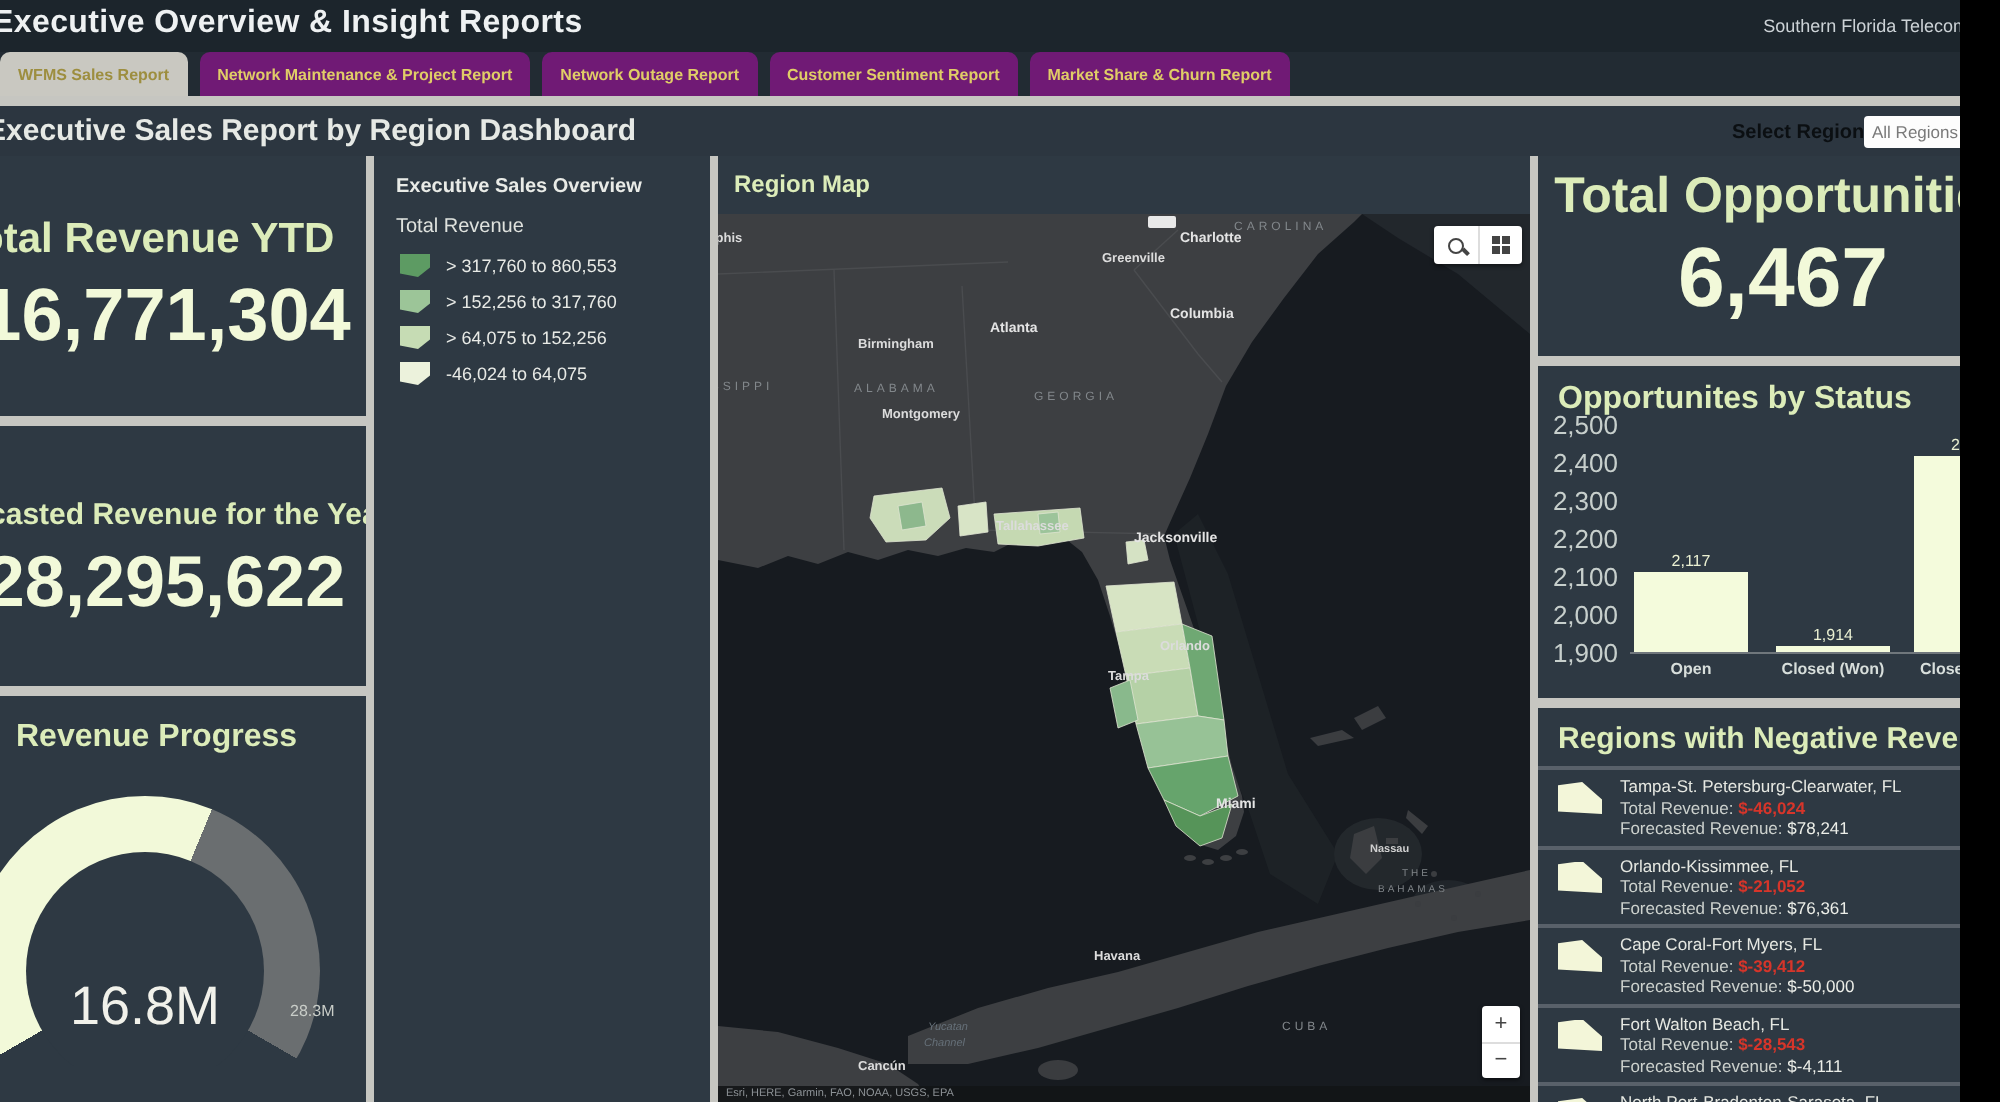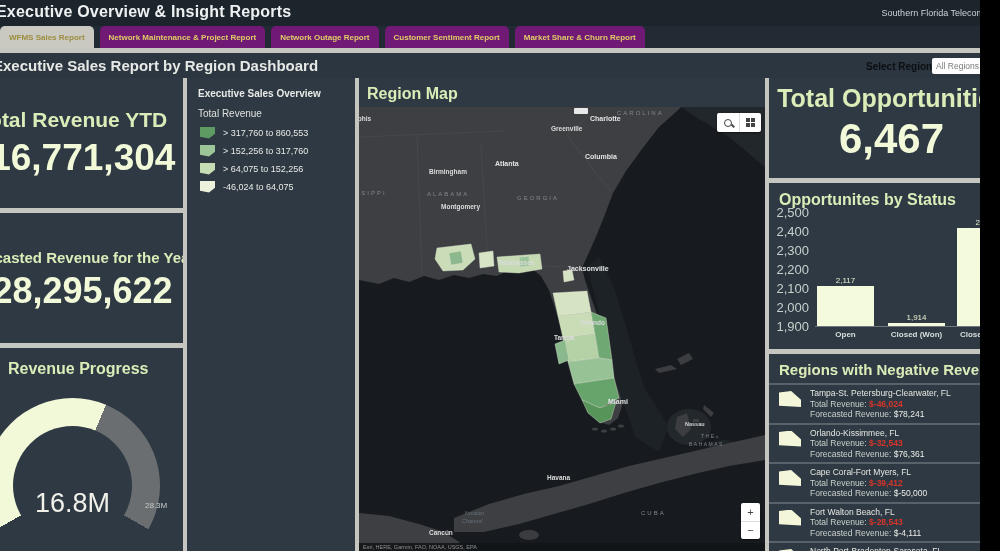--- a/index.html
+++ b/index.html
@@ -45,21 +45,21 @@
 
   
   .legend-title{padding:8px 0 0 9px;font-size:19px;font-weight:bold;color:var(--gtitle);}
   .legend-sub{padding:10px 0 0 11px;font-size:10px;font-weight:bold;color:#e9ebe7;}
   .legend-field{padding:9px 12px 0 11px;font-size:10px;color:#dfe2de;}
   .legend-item{display:flex;align-items:center;gap:8px;padding-left:13px;height:17px;margin-top:1px;}
   .swatch{width:15px;height:12px;clip-path:polygon(0 0,100% 0,100% 60%,60% 100%,0 85%);flex:0 0 auto;}
   .legend-item span{font-size:9px;color:#e8eae6;white-space:nowrap;}
 
   
-  .map-title{padding:7px 0 0 8px;font-size:16px;font-weight:bold;color:var(--gtitle);}
+  .map-title{padding:7px 0 0 8px;font-size:12px;font-weight:bold;color:var(--gtitle);}
   .map-body{position:absolute;left:0;top:29px;right:0;bottom:0;background:#171b20;overflow:hidden;cursor:grab;}
   .map-body svg{display:block;width:100%;height:100%;}
   svg text{font-family:"Liberation Sans",sans-serif;}
   .lbl-city{font-size:6.5px;font-weight:bold;fill:#dcdcdc;}
   .lbl-cityb{font-size:7px;font-weight:bold;fill:#e4e4e4;}
   .lbl-citys{font-size:5.5px;font-weight:bold;fill:#cfcfcf;}
   .lbl-state{font-size:6px;fill:#82878b;letter-spacing:2px;}
   .lbl-states{font-size:5px;fill:#7f8488;letter-spacing:1.5px;}
   .lbl-water{font-size:5.5px;fill:#667079;font-style:italic;}
   .map-tools{position:absolute;right:4px;top:6px;width:44px;height:19px;background:#fff;border-radius:2px;
@@ -338,21 +338,21 @@
           <div><span>Forecasted Revenue:</span>
                <span class="nr-white">$78,241</span></div>
         </div>
       </div>
 
       <div class="nr-item">
         <div class="nr-icon"></div>
         <div class="nr-text">
           <div class="nr-name">Orlando-Kissimmee, FL</div>
           <div><span>Total Revenue:</span>
-               <span class="nr-red">$-32,543</span></div>
+               <span class="nr-red">$-21,052</span></div>
           <div><span>Forecasted Revenue:</span>
                <span class="nr-white">$76,361</span></div>
         </div>
       </div>
 
       <div class="nr-item">
         <div class="nr-icon"></div>
         <div class="nr-text">
           <div class="nr-name">Cape Coral-Fort Myers, FL</div>
           <div><span>Total Revenue:</span>

